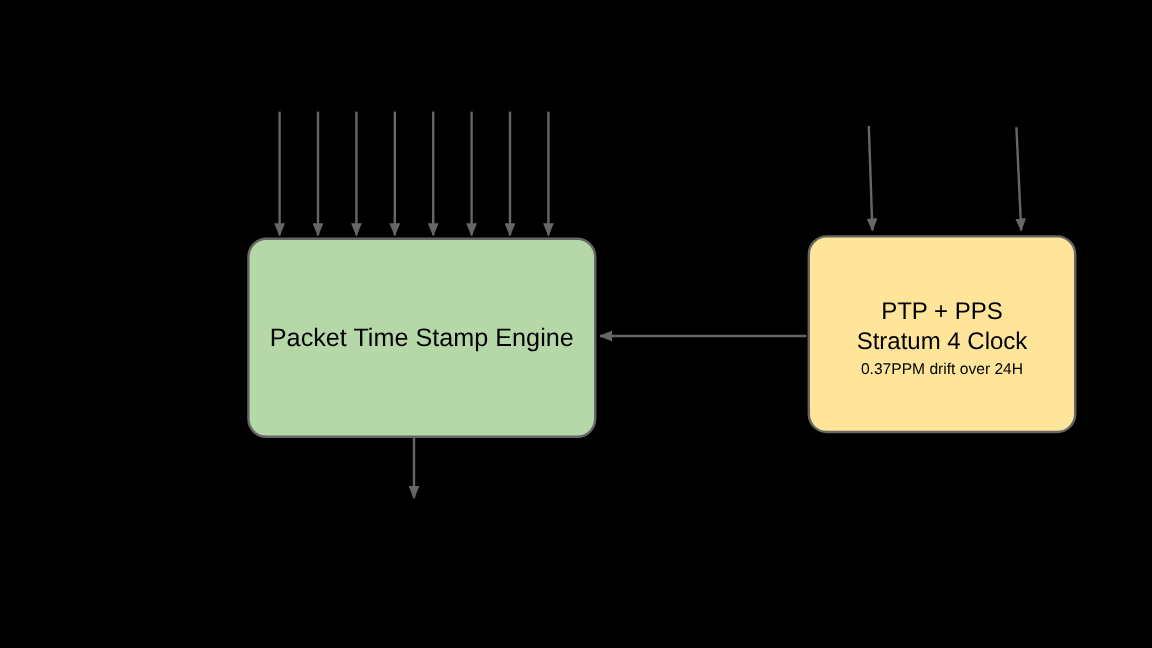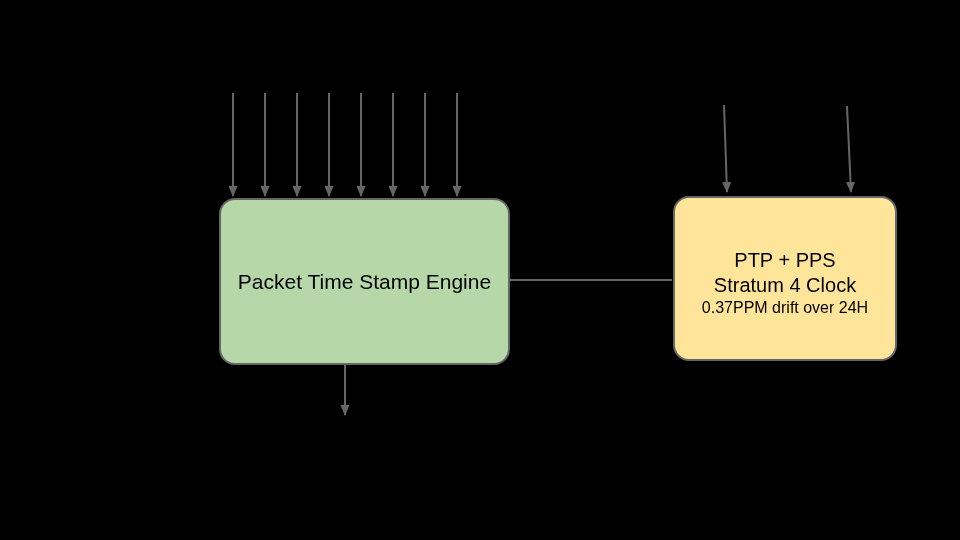--- a/index.html
+++ b/index.html
@@ -32,41 +32,40 @@
     align-items: center;
     justify-content: center;
     text-align: center;
     color: #000000;
   }
   .node-engine {
     left: 206px;
     top: 198px;
     width: 291px;
     height: 167px;
-    margin-left: 13px;
   }
   .node-clock {
     left: 673px;
     top: 196px;
     width: 224px;
     height: 165px;
     padding-top: 6px;
   }
   .node-label-main {
     font-size: 21px;
     line-height: 25px;
     white-space: nowrap;
   }
   .node-label-title {
     font-size: 20px;
     line-height: 25px;
     white-space: nowrap;
   }
   .node-label-sub {
-    font-size: 16px;
+    font-size: 13px;
     line-height: 16px;
     margin-top: 2px;
     white-space: nowrap;
   }
 </style>
 </head>
 <body>
 
 <div class="stage">
 

